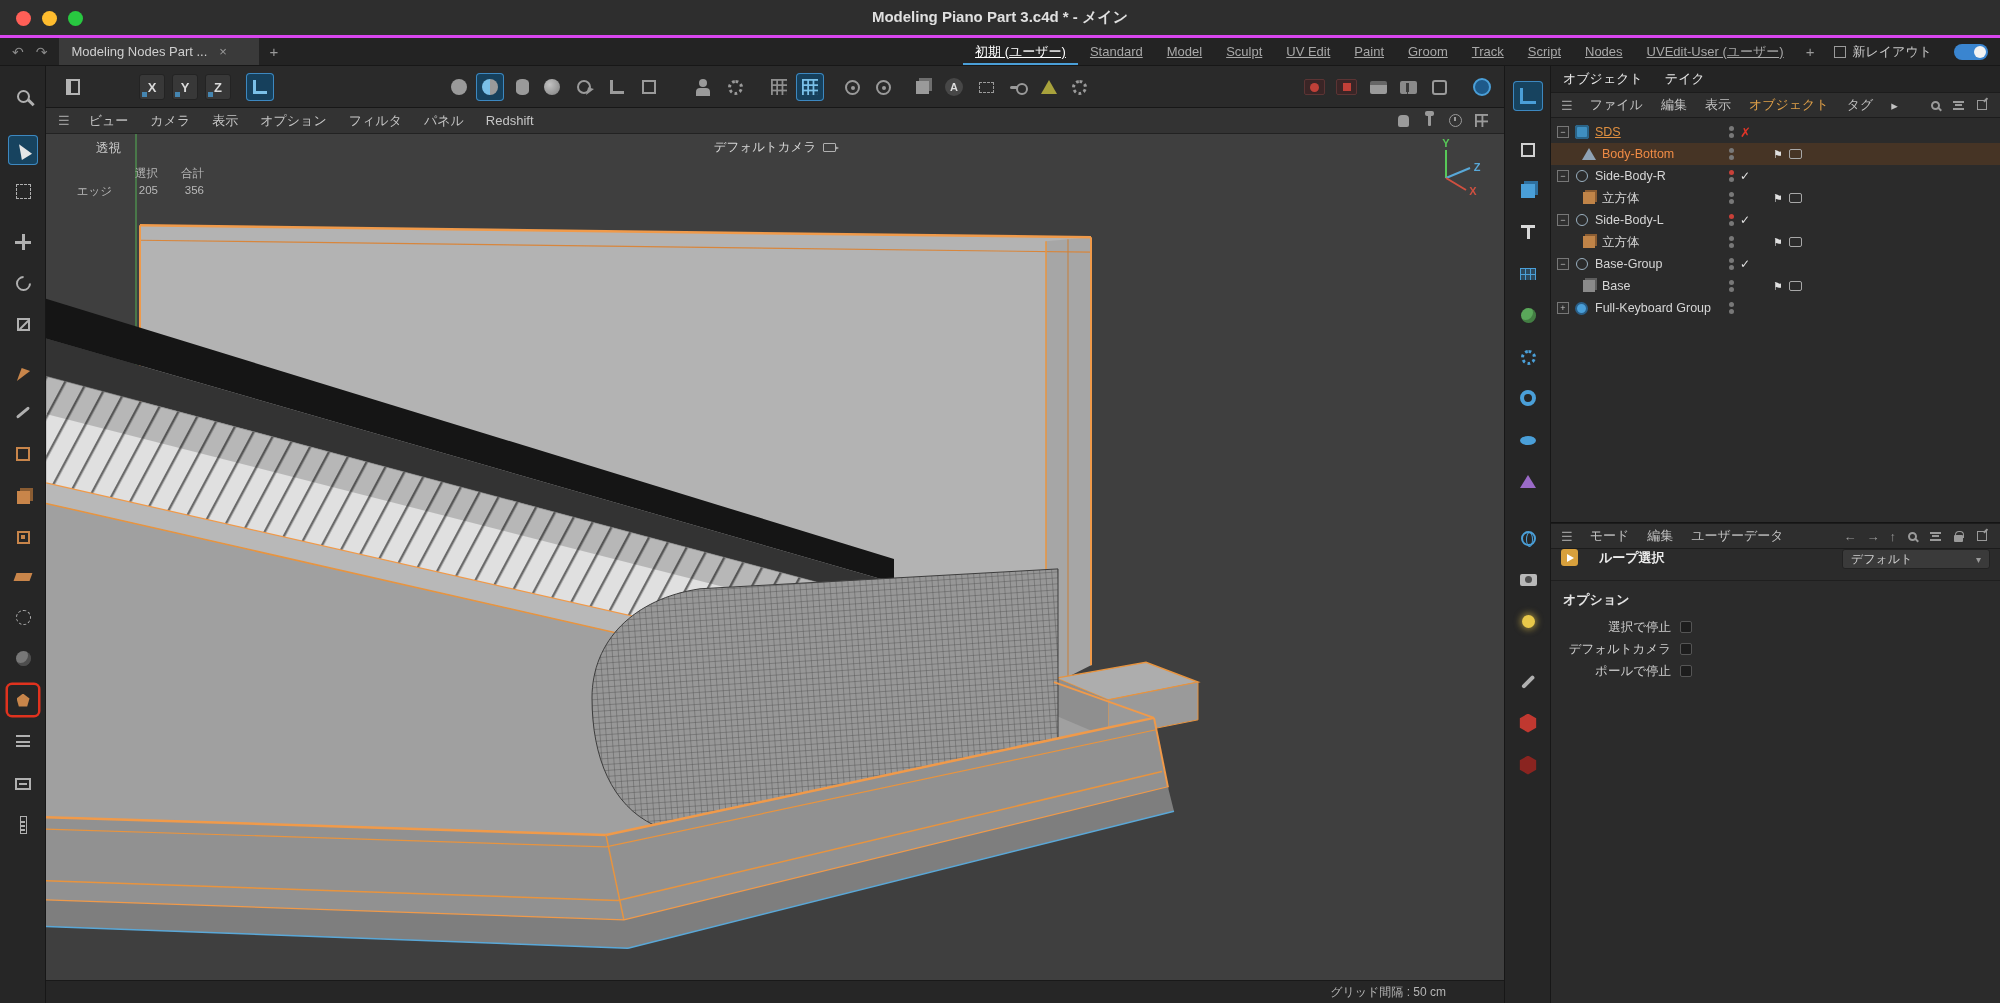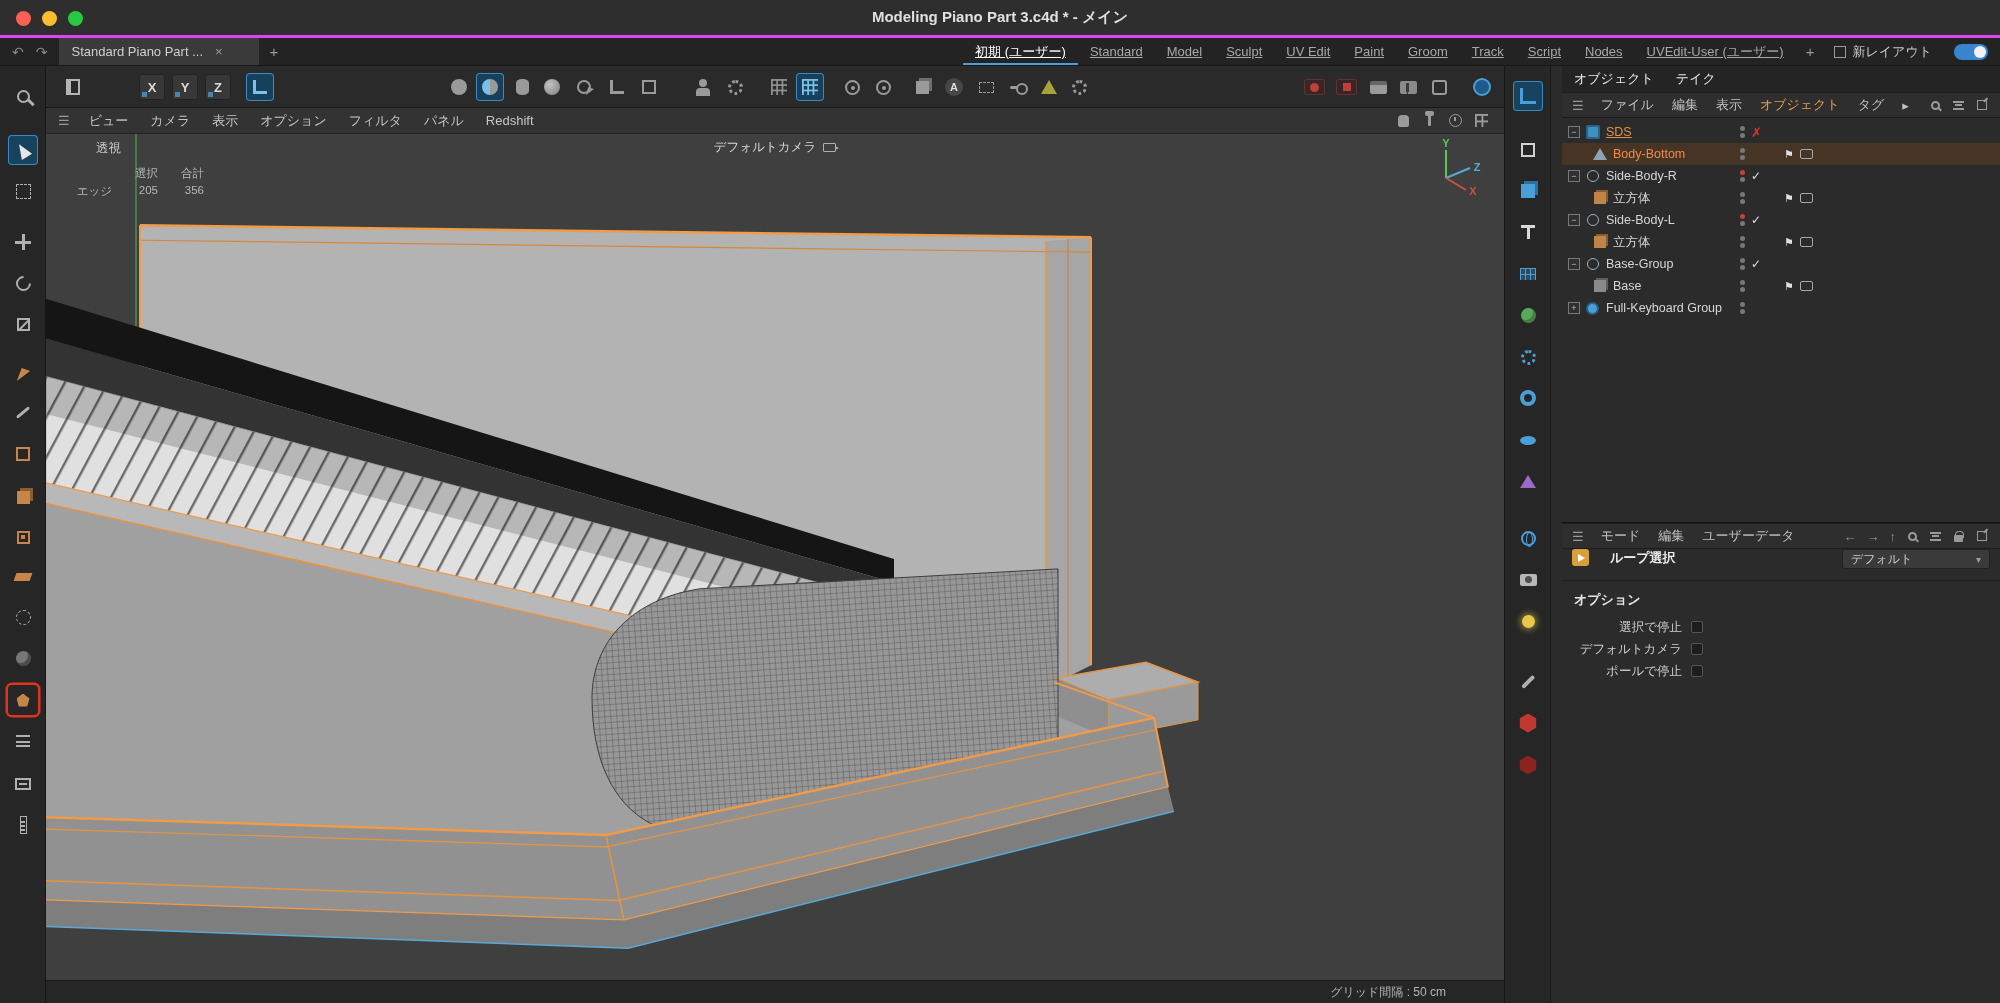--- a/index.html
+++ b/index.html
@@ -29,21 +29,21 @@
   .new-layout{display:flex;align-items:center;gap:6px;padding:0 10px;color:#c8c8c8;}
   .nl-ico{width:12px;height:12px;border:1.5px solid #9a9a9a;}
   .toggle{width:34px;height:16px;border-radius:9px;background:#3a85d0;align-self:center;margin:0 12px;position:relative;}
   .toggle::after{content:"";position:absolute;right:2px;top:2px;width:12px;height:12px;border-radius:50%;background:#f2f2f2;}
 
   
   .main{flex:1;display:flex;min-height:0;}
   .left-tools{width:46px;background:#262626;border-right:1px solid #171717;position:relative;flex:0 0 auto;}
   .center{flex:1;display:flex;flex-direction:column;min-width:0;}
   .right-strip{width:46px;background:#262626;border-left:1px solid #171717;position:relative;flex:0 0 auto;}
-  .right-panel{width:450px;background:#2b2b2b;border-left:1px solid #171717;display:flex;flex-direction:column;flex:0 0 auto;padding-left:11px;}
+  .right-panel{width:450px;background:#2b2b2b;border-left:1px solid #171717;display:flex;flex-direction:column;flex:0 0 auto;}
 
   
   .toolbar{height:42px;background:#2a2a2a;border-bottom:1px solid #171717;position:relative;flex:0 0 auto;}
   .tb{position:absolute;top:7px;width:28px;height:28px;border-radius:4px;display:flex;align-items:center;justify-content:center;color:#b4b4b4;}
   .tb.active{background:#16405c;box-shadow:inset 0 0 0 1px #3d88c0;color:#7ac0e8;}
   .tb-letter{background:#383838;border:1px solid #232323;font-size:13px;font-weight:bold;color:#dadada;position:absolute;top:8px;width:26px;height:26px;border-radius:3px;display:flex;align-items:center;justify-content:center;}
   .tb-letter::after{content:"";position:absolute;left:2px;bottom:2px;width:5px;height:5px;background:#4a9fd8;opacity:.75;}
 
   
   .s-door{width:14px;height:16px;border:2px solid currentColor;border-left-width:5px;}
@@ -226,21 +226,21 @@
     </div>
     <div class="win-title">Modeling Piano Part 3.c4d * - メイン</div>
   </div>
 
   <div class="tabrow">
     <div class="nav-arrows">
       <span>↶</span>
       <span>↷</span>
     </div>
     <div class="doc-tab">
-      <span>Standard Piano Part ...</span>
+      <span>Modeling Nodes Part ...</span>
       <span class="x">×</span>
     </div>
     <div class="tab-add">+</div>
     <div class="spacer"></div>
     <div class="ltabs">
       <div class="ltab active">初期 (ユーザー)</div>
       <div class="ltab">Standard</div>
       <div class="ltab">Model</div>
       <div class="ltab">Sculpt</div>
       <div class="ltab">UV Edit</div>

